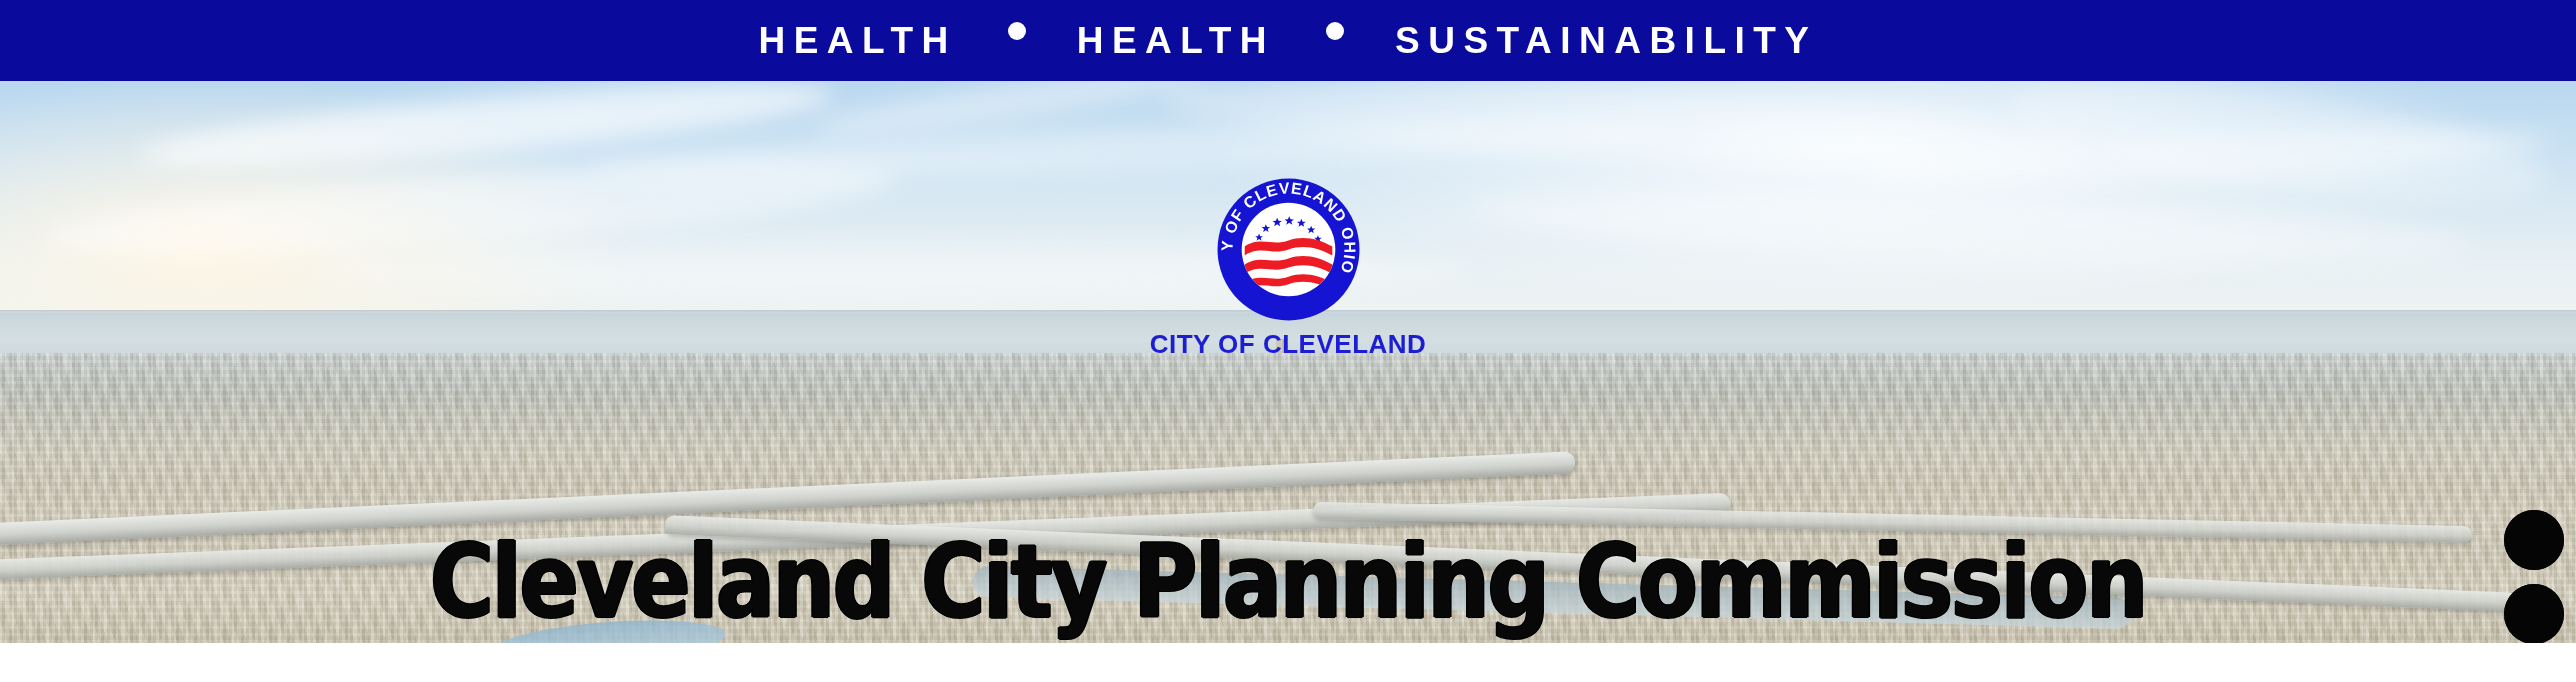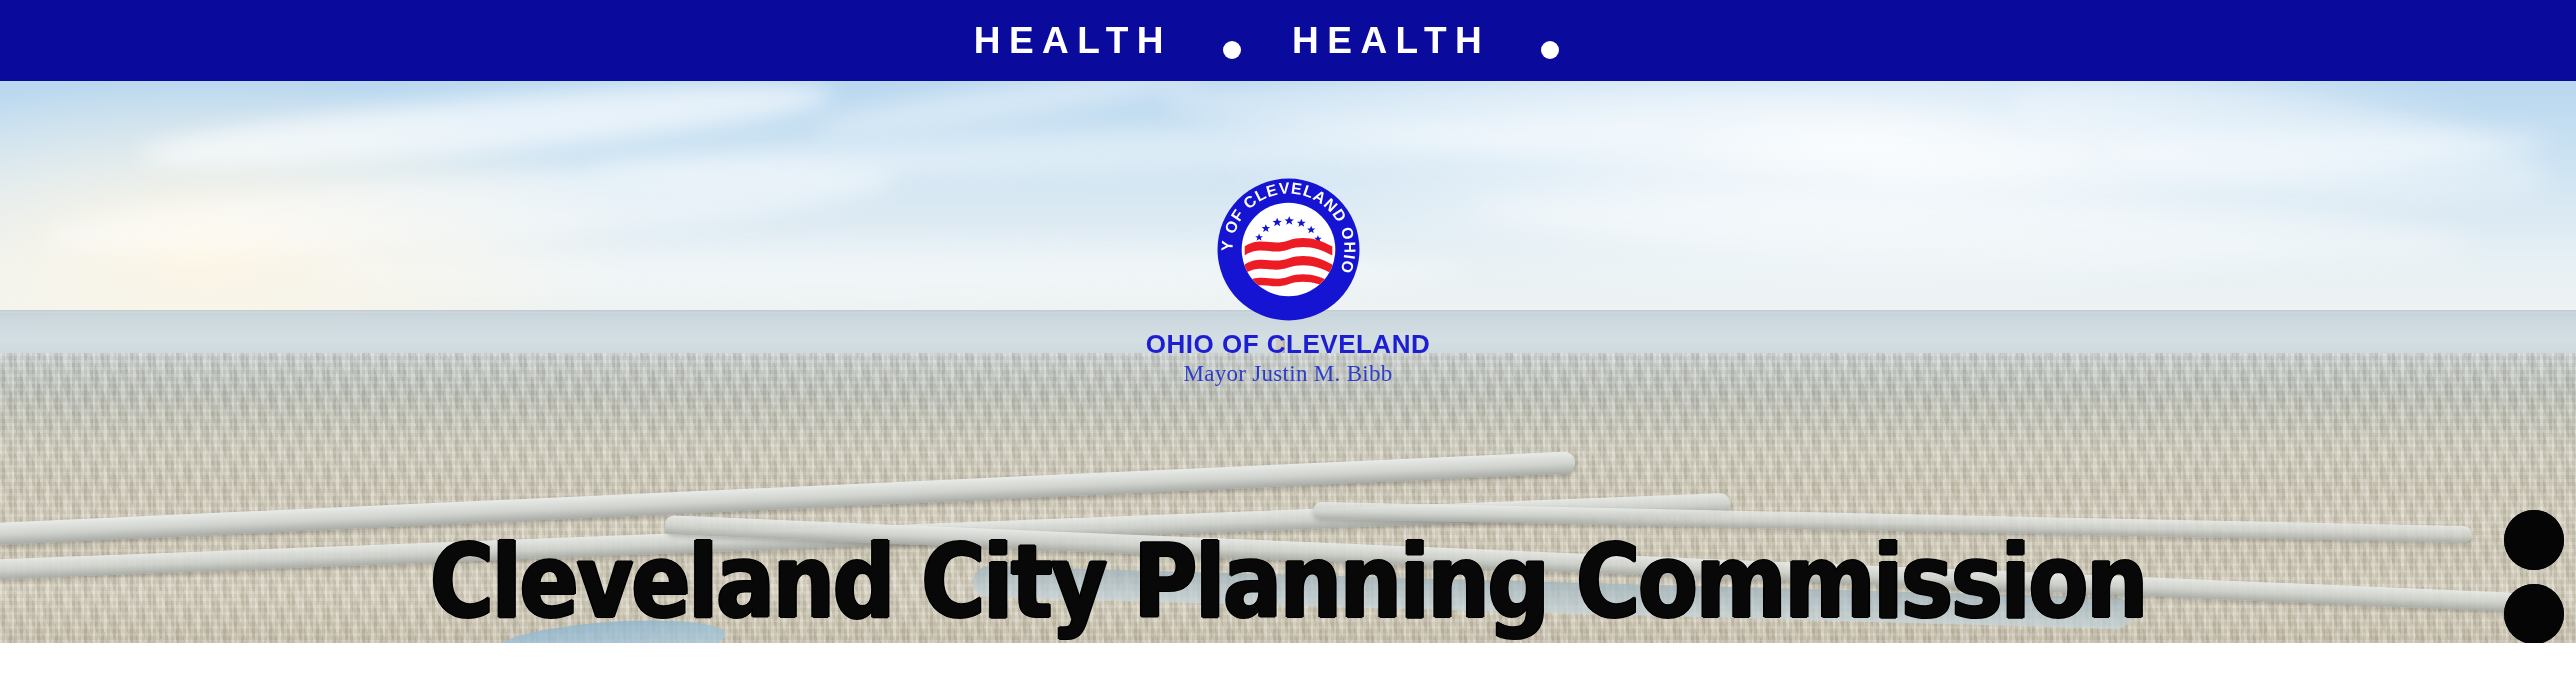--- a/index.html
+++ b/index.html
@@ -10,21 +10,21 @@
     overflow:hidden;
   }
   .page { position:relative; width:2576px; height:682px; background:#fff; }
 
   
   .banner{
     position:absolute; left:0; top:0; width:2576px; height:81px;
     background:#0a0a9c;
     display:flex; align-items:center; justify-content:center;
   }
-  .banner-inner{ display:flex; align-items:flex-end; gap:8px; }
+  .banner-inner{ display:flex; align-items:flex-start; gap:8px; }
   .banner-word{
     color:#ffffff;
     font-family:"Liberation Sans", sans-serif;
     font-weight:700;
     font-size:37px;
     letter-spacing:8.5px;
     line-height:1;
     white-space:nowrap;
   }
   .banner-dot{
@@ -190,20 +190,21 @@
 <body>
 
 <div class="page">
 
   <div class="banner">
     <div class="banner-inner">
       <span class="banner-word">HEALTH</span>
       <span class="banner-dot"></span>
       <span class="banner-word">HEALTH</span>
       <span class="banner-dot"></span>
+      <span class="banner-word">SUSTAINABILITY</span>
     </div>
   </div>
 
   <div class="hero">
 
     <div class="sky"></div>
     <div class="cloud c1"></div>
     <div class="cloud c9"></div>
     <div class="cloud c2"></div>
     <div class="cloud c3"></div>
@@ -285,22 +286,21 @@
               </clipPath>
             <g clip-path="url(#innerclip)">
               <path d="M42,96 C62,82 78,96 100,88 C120,81 140,86 158,96 L158,108 C140,98 120,93 100,100 C78,108 62,94 42,108 Z" fill="#ed1c24"></path>
               <path d="M42,120 C62,106 78,120 100,112 C120,105 140,110 158,120 L158,132 C140,122 120,117 100,124 C78,132 62,118 42,132 Z" fill="#ed1c24"></path>
               <path d="M42,144 C62,130 78,144 100,136 C120,129 140,134 158,144 L158,154 C140,144 120,139 100,146 C78,154 62,140 42,154 Z" fill="#ed1c24"></path>
               <path d="M96,84 L112,84 L112,160 L96,160 Z" fill="#ffffff" opacity=".0"></path>
             </g>
           </g>
         </svg>
       </div>
-      <div class="org-name">OHIO OF CLEVELAND</div>
-      <div class="mayor-name">Mayor Justin M. Bibb</div>
+      <div class="org-name">CITY OF CLEVELAND</div>
     </div>
 
     <div class="hero-title">Cleveland City Planning Commission</div>
 
     <div class="social">
       <a href="#">
         <svg viewBox="0 0 78 78" xmlns="http://www.w3.org/2000/svg">
           <defs>
             <mask id="ytm">
               <rect width="78" height="78" fill="#fff"></rect>

